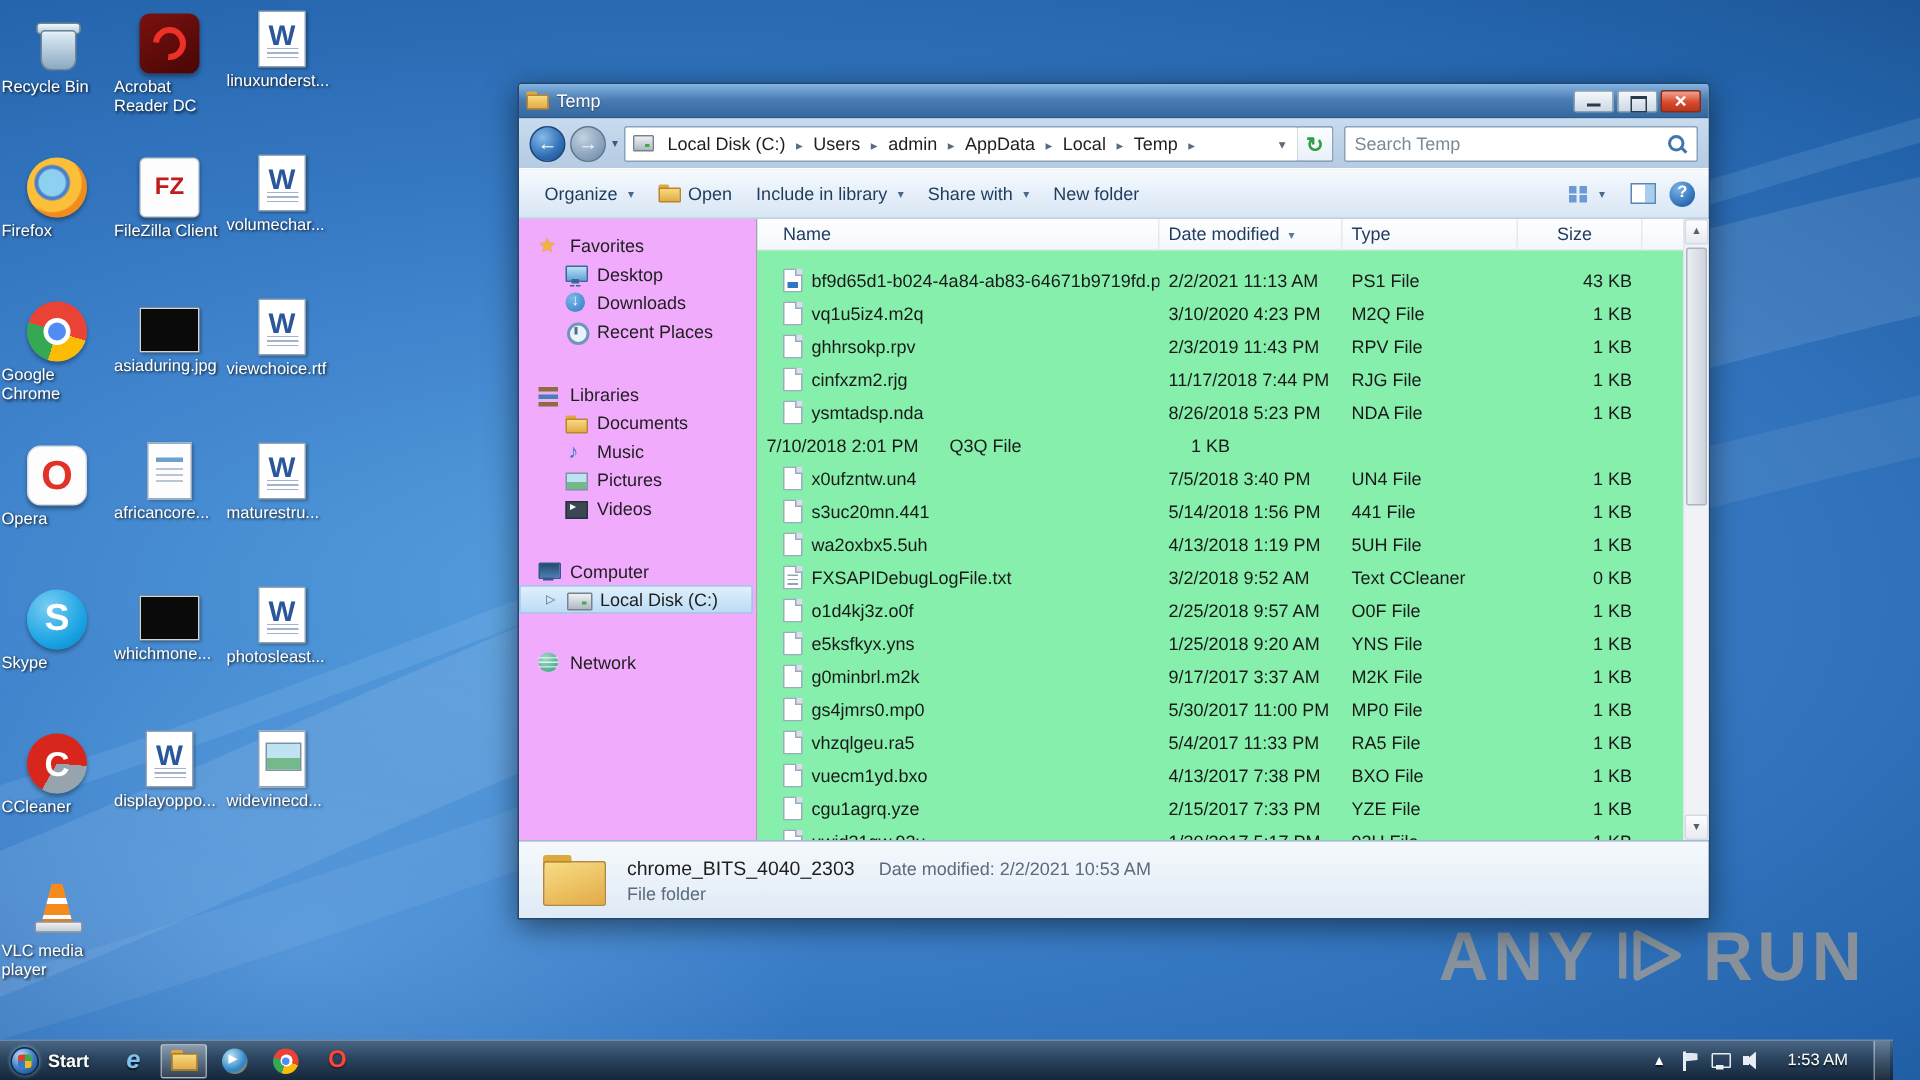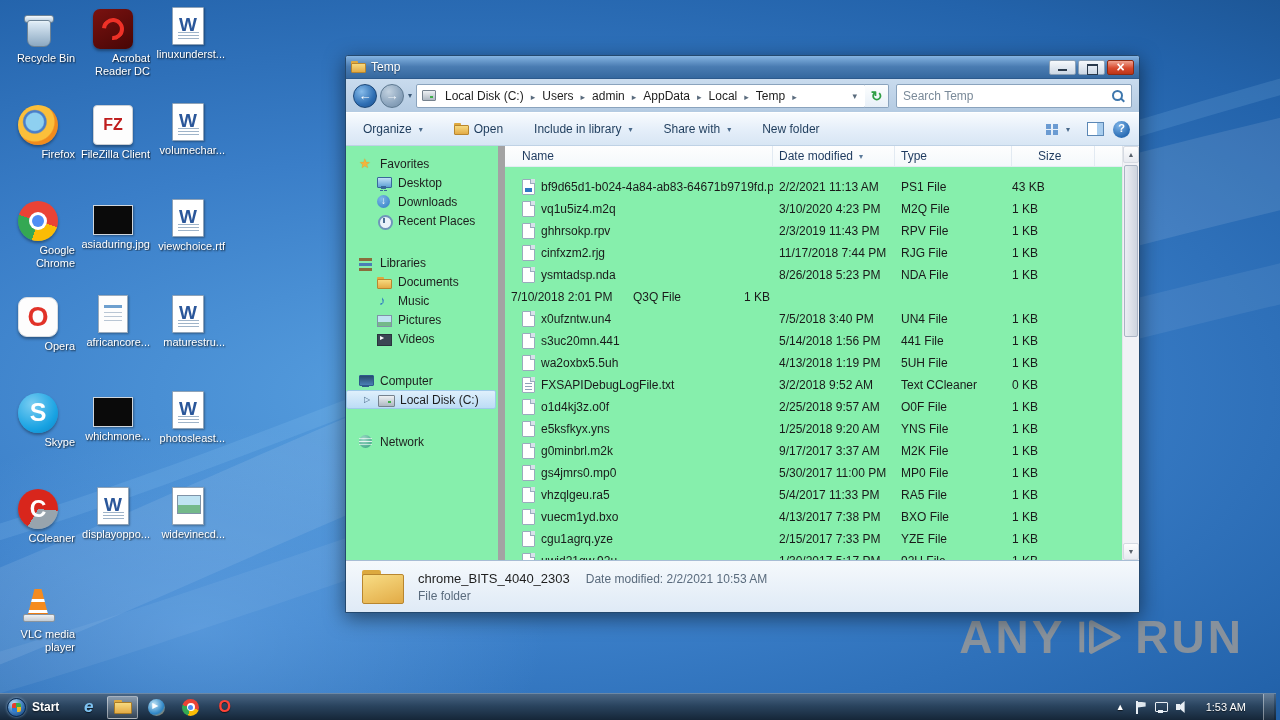--- a/index.html
+++ b/index.html
@@ -11,21 +11,21 @@
     background: radial-gradient(ellipse 130% 95% at 35% 55%, #58a0e0 0%, #3a7ec8 35%, #2363ab 65%, #16487f 90%, #113a6b 100%); }
   .wallpaper-swoosh { position:absolute; inset:0; pointer-events:none; }
   .glow { position:absolute; left:-150px; bottom:-120px; width:700px; height:420px; border-radius:50%;
     background: radial-gradient(ellipse, rgba(140,200,255,.35), rgba(140,200,255,0) 70%); pointer-events:none; }
 
   
   .dcol { position:absolute; top:6px; width:76px; z-index:10; }
   .dcol-1 { left:0; } .dcol-2 { left:75px; } .dcol-3 { left:150px; }
   .dicon { height:96px; display:flex; flex-direction:column; align-items:center; cursor:pointer; }
   .dicon-img { width:40px; height:40px; position:relative; margin-top:3px; flex:none; }
-  .dicon-label { margin-top:3px; font-size:11px; line-height:13px; color:#fff; text-align:right;
+  .dicon-label { margin-top:3px; font-size:11px; line-height:13px; color:#fff; text-align:left;
     text-shadow:1px 1px 2px rgba(0,0,0,.85); max-height:27px; overflow:hidden; padding:0 1px; width:76px; }
 
   .ic-recycle::after { content:""; position:absolute; left:9px; top:11px; width:22px; height:25px;
     background:linear-gradient(180deg, rgba(235,245,252,.95), rgba(150,175,195,.9)); border:1px solid #6d8396; border-radius:3px 3px 7px 7px; }
   .ic-recycle::before { content:""; position:absolute; left:6px; top:6px; width:28px; height:6px;
     background:linear-gradient(#f2f8fc,#b5cadb); border:1px solid #6d8396; border-radius:3px; }
   .ic-firefox { border-radius:50%; background:radial-gradient(circle at 42% 42%, #8ed0f0 0 26%, #4a7fc9 30% 34%, #fbbf3a 38% 58%, #f08b1d 62% 80%, #dd5f14 100%); box-shadow:0 2px 3px rgba(0,0,0,.35); }
   .ic-chrome { border-radius:50%; background:conic-gradient(#ea4335 0 30%, #fbbc05 30% 55%, #34a853 55% 80%, #ea4335 80%); box-shadow:0 2px 3px rgba(0,0,0,.35); }
   .ic-chrome::before { content:""; position:absolute; inset:11px; border-radius:50%; background:#fff; }
   .ic-chrome::after { content:""; position:absolute; inset:14px; border-radius:50%; background:#4f8df5; }
@@ -89,35 +89,35 @@
   .refresh-btn::before { content:"↻"; color:#2f9e44; font-size:14px; font-weight:bold; }
   .search-box { width:236px; height:24px; flex:none; background:#fff; border:1px solid #8aa3bd; border-radius:2px;
     display:flex; align-items:center; padding:0 6px; margin-left:4px; }
   .search-input { flex:1; border:none; outline:none; background:transparent; font-size:12px; color:#333; font-family:"Liberation Sans",sans-serif; }
   .search-input::placeholder { color:#7a8a99; }
   .search-glass { width:14px; height:14px; position:relative; flex:none; cursor:pointer; }
   .search-glass::before { content:""; position:absolute; left:1px; top:1px; width:7px; height:7px; border:2px solid #3e77ad; border-radius:50%; }
   .search-glass::after { content:""; position:absolute; left:9px; top:10px; width:5px; height:2px; background:#3e77ad; transform:rotate(45deg); }
 
   .toolbar { height:34px; flex:none; display:flex; align-items:center; padding:0 9px; font-size:12px; color:#1e3c5c;
-    background:linear-gradient(#f8fbfe, #e4eef9 55%, #d8e6f4); border-top:1px solid #fff; border-bottom:1px solid #bfd2e5;gap:15px; }
+    background:linear-gradient(#f8fbfe, #e4eef9 55%, #d8e6f4); border-top:1px solid #fff; border-bottom:1px solid #bfd2e5; }
   .tb-btn { padding:4px 8px; border-radius:2px; display:flex; align-items:center; gap:5px; cursor:pointer; white-space:nowrap; }
   .has-caret::after { content:"▾"; font-size:8px; color:#49698a; margin-left:2px; }
   .tb-right { margin-left:auto; display:flex; align-items:center; gap:9px; }
   .views-icon { width:14px; height:12px; position:relative; }
   .views-icon::before { content:""; position:absolute; left:1px; top:1px; width:5px; height:5px; background:#6b9bd2;
     box-shadow:7px 0 #6b9bd2, 0 6px #6b9bd2, 7px 6px #6b9bd2; }
   .preview-icon { width:17px; height:14px; border:1px solid #5b87b5; background:linear-gradient(90deg, #fff 58%, #a8cdee 58%); cursor:pointer; }
   .help-icon { width:17px; height:17px; border-radius:50%; background:radial-gradient(circle at 35% 28%, #7db4e8, #2a6cb4 70%); cursor:pointer; position:relative; }
   .help-icon::before { content:"?"; position:absolute; left:0; top:1px; width:100%; text-align:center; color:#fff; font-weight:bold; font-size:11px; }
 
   .main { flex:1; min-height:0; display:flex; background:#fff; }
 
   
-  .navpane { width:159px; flex:none; background:#86efac; border-right:7px solid #a3a3a3; padding-top:8px;
+  .navpane { width:159px; flex:none; background:#f0abfc; border-right:1px solid #a3a3a3; padding-top:8px;
     font-size:12px; color:#1e1e1e; overflow:hidden; }
   .nav-sec { margin-bottom:23px; }
   .nav-head { display:flex; align-items:center; gap:6px; padding:2px 4px 2px 12px; height:19px; cursor:pointer; }
   .nav-item { display:flex; align-items:center; gap:6px; padding:0 4px 0 30px; height:19px; cursor:pointer; }
   .nav-item.sel { background:linear-gradient(#dff0fc,#bcdcf5); border:1px solid #9ecae8; border-radius:2px; margin-right:2px; }
   .nav-item.sel .expander { color:#4a6a88; }
   .expander { font-size:8px; color:#9ab2c8; width:8px; margin-left:-13px; }
 
   .nicon { width:16px; height:16px; display:inline-block; position:relative; flex:none; }
   .n-star::before { content:"★"; position:absolute; left:1px; top:0; font-size:13px; color:#f3b43c; text-shadow:0 0 1px #c68a1e; }
@@ -149,21 +149,21 @@
   .h-date { width:122px; }
   .h-date::after { content:"▾"; font-size:8px; color:#5a7a9a; margin-left:6px; }
   .h-type { width:117px; }
   .h-size { width:83px; padding-left:26px; }
   .h-stub { flex:1; border-right:none; }
   .rows { flex:1; overflow:hidden; padding-top:9px; }
   .frow { height:22px; display:flex; align-items:center; font-size:12px; color:#1a1a1a; cursor:pointer; }
   .c-name { width:268px; display:flex; align-items:center; gap:6px; padding-left:17px; white-space:nowrap; overflow:hidden; }
   .c-date { width:122px; padding-left:6px; }
   .c-type { width:117px; padding-left:6px; }
-  .c-size { width:83px; text-align:left; padding-right:7px; }
+  .c-size { width:83px; text-align:right; padding-right:7px; }
   .ficon-base { width:13px; height:16px; background:#fff; border:1px solid #9aabbd; border-radius:1px; position:relative; flex:none; }
   .ficon-base::before { content:""; position:absolute; right:-1px; top:-1px; width:4px; height:4px; background:#d7e0e9; border-left:1px solid #9aabbd; border-bottom:1px solid #9aabbd; }
   .fi-txt::after { content:""; position:absolute; left:2px; top:5px; width:7px; height:8px; background:repeating-linear-gradient(#8fa3b8 0 1px, transparent 1px 3px); }
   .fi-ps1::after { content:""; position:absolute; left:2px; bottom:2px; width:7px; height:4px; background:#2f78c2; }
 
   
   .scrollbar { width:17px; flex:none; background:#f1f2f6; border-left:1px solid #e3e6ea; display:flex; flex-direction:column; }
   .sb-btn { height:17px; flex:none; display:flex; align-items:center; justify-content:center; font-size:7px; color:#57606a;
     background:linear-gradient(#fdfdfd,#e7eaf0); border:1px solid #d5dae2; border-radius:2px; cursor:pointer; }
   .sb-track { flex:1; position:relative; }
@@ -186,21 +186,21 @@
   .folder-mini::before { content:""; position:absolute; left:0; top:0; width:7px; height:4px; background:#dfa93e; border-radius:1px 1px 0 0; }
   .folder-mini::after { content:""; position:absolute; left:0; top:2px; right:0; bottom:0; background:linear-gradient(#f7da7f,#e3ab46); border:1px solid #b8862f; border-radius:1px; }
   .drive-mini { width:14px; height:11px; flex:none; background:linear-gradient(#eef1f4,#aeb8c2); border:1px solid #76828e; border-radius:1px; position:relative; margin-right:4px; }
   .drive-mini::after { content:""; position:absolute; right:2px; bottom:2px; width:3px; height:2px; background:#3fae49; }
 
   
   .watermark { position:absolute; right:36px; bottom:56px; z-index:20; display:flex; align-items:center; gap:10px;
     color:#8d949b; font-weight:bold; font-size:46px; letter-spacing:3px; opacity:.95; user-select:none; }
 
   
-  .taskbar { position:absolute; left:0; right:4px; bottom:0; height:27px; z-index:40; display:flex; align-items:center;
+  .taskbar { position:absolute; left:0; right:18px; bottom:0; height:27px; z-index:40; display:flex; align-items:center;
     background:linear-gradient(#4a6684, #2a445f 45%, #152638); border-top:1px solid #6c88a5;text-align:right; }
   .start-btn { display:flex; align-items:center; gap:6px; height:100%; padding:0 10px 0 7px; cursor:pointer; }
   .start-orb { width:19px; height:19px; border-radius:50%; position:relative; border:1px solid #0a2a50;
     background:radial-gradient(circle at 35% 28%, #bfe1f8, #3a77b8 55%, #123d6e); box-shadow:0 0 3px rgba(160,210,255,.7); }
   .start-orb::before { content:""; position:absolute; inset:4px; border-radius:2px;
     background:conic-gradient(#3aab47 0 25%, #f5b81c 25% 50%, #2b7cd3 50% 75%, #e53c2e 75%); }
   .start-label { color:#fff; font-size:12px; font-weight:bold; text-shadow:0 1px 2px rgba(0,0,0,.7); }
   .ql { display:flex; align-items:center; gap:3px; height:100%; margin-left:4px; }
   .ql-btn { width:31px; height:23px; display:flex; align-items:center; justify-content:center; border-radius:2px; cursor:pointer; }
   .ql-btn.active { background:linear-gradient(rgba(255,255,255,.38), rgba(255,255,255,.12)); border:1px solid rgba(255,255,255,.45); }

